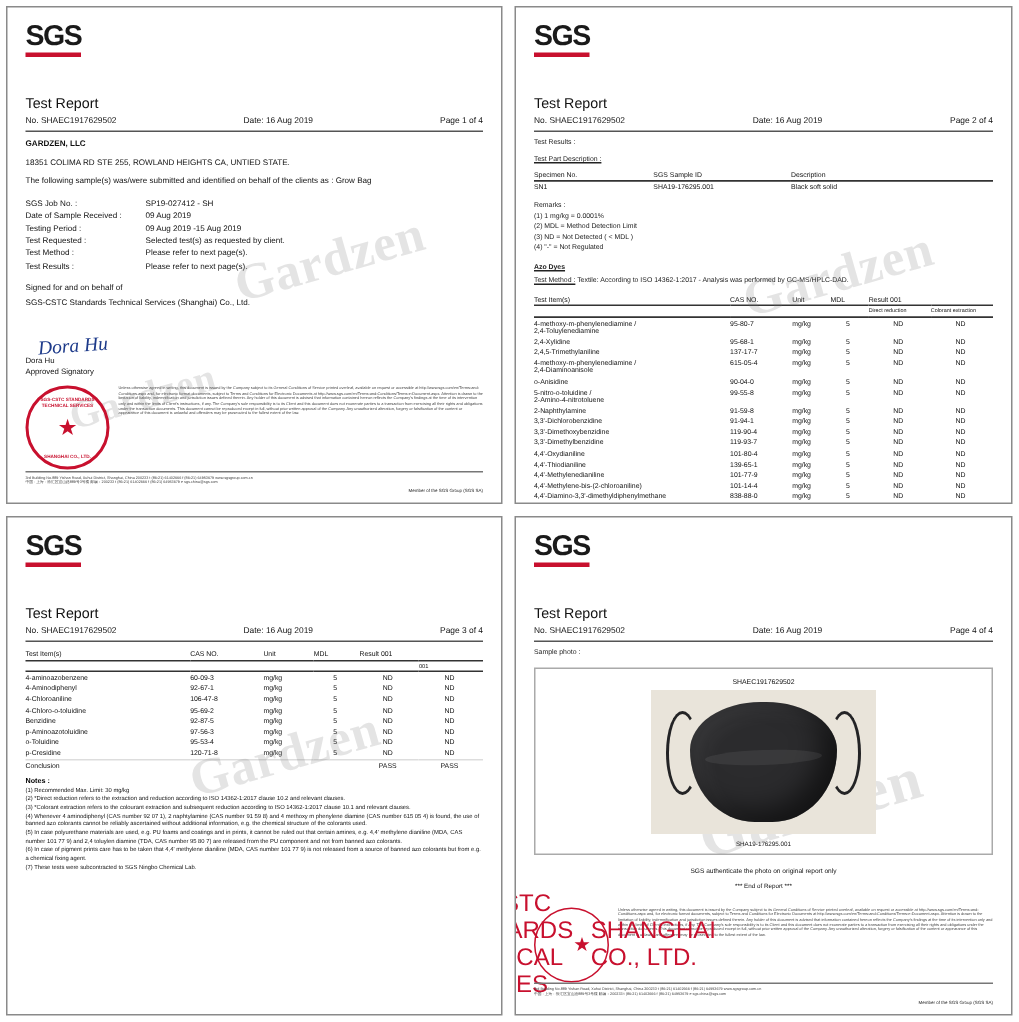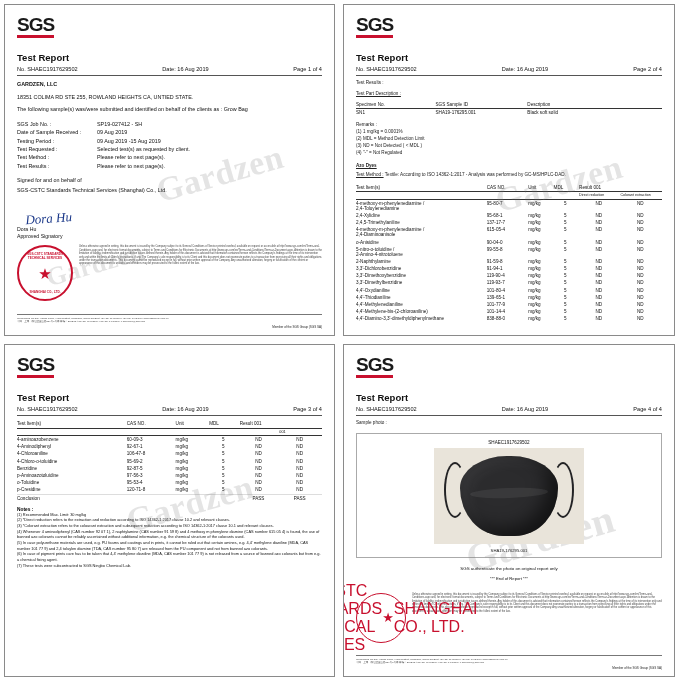--- a/index.html
+++ b/index.html
@@ -37,22 +37,22 @@
     color: #1a1a1a;
     display: inline-block;
     border-bottom: 3px solid #c8102e;
     line-height: 1.02;
     padding-bottom: 1px;
   }
   .logo-row { height: 34px; }
 
   
   .ttl {
-    font-size: 9.5px; font-weight: bold; color:#111;
-    margin-top: 3px;
+    font-size: 9.5px; font-weight: normal; color:#111;
+    margin-top: 15px;
   }
   .meta-row {
     display:flex; justify-content:space-between;
     font-size: 5.6px; color:#111;
     margin-top: 3px;
   }
   .meta-row span { white-space: nowrap; }
   .hr { border-top: 1px solid #555; margin: 3px 0 4px 0; }
 
   .kv {

